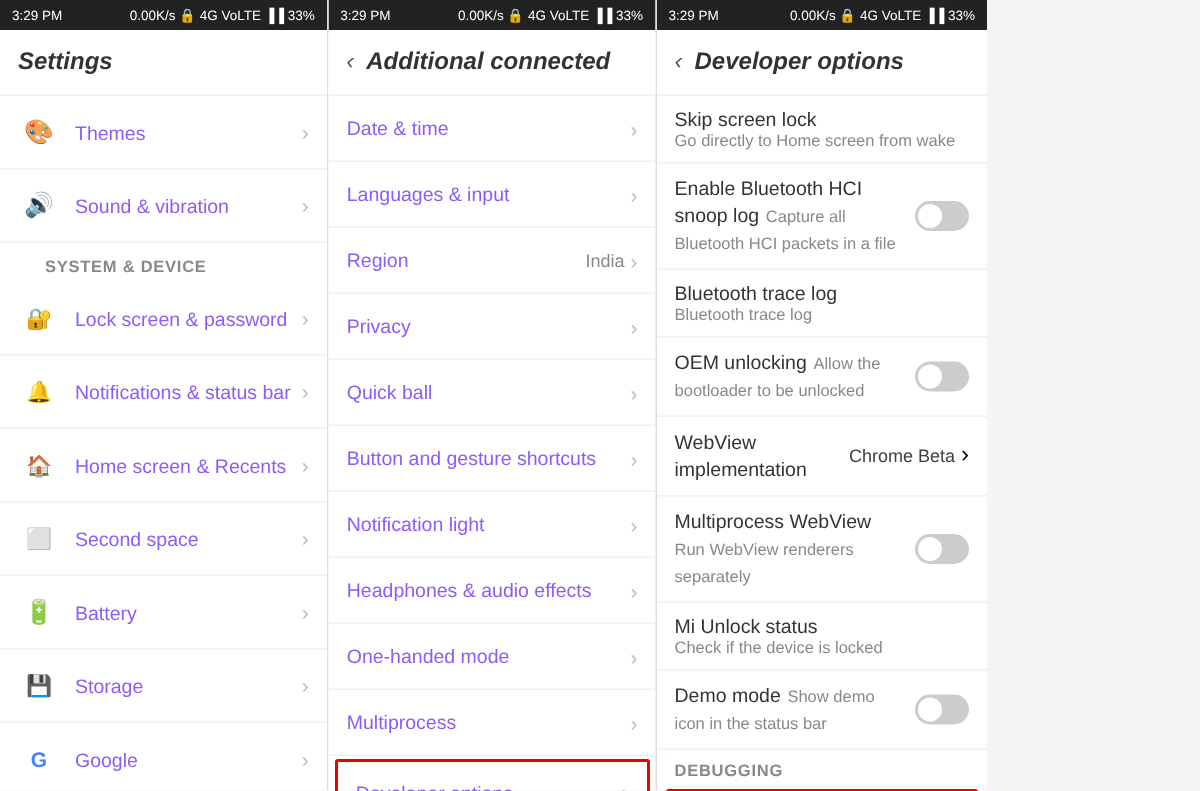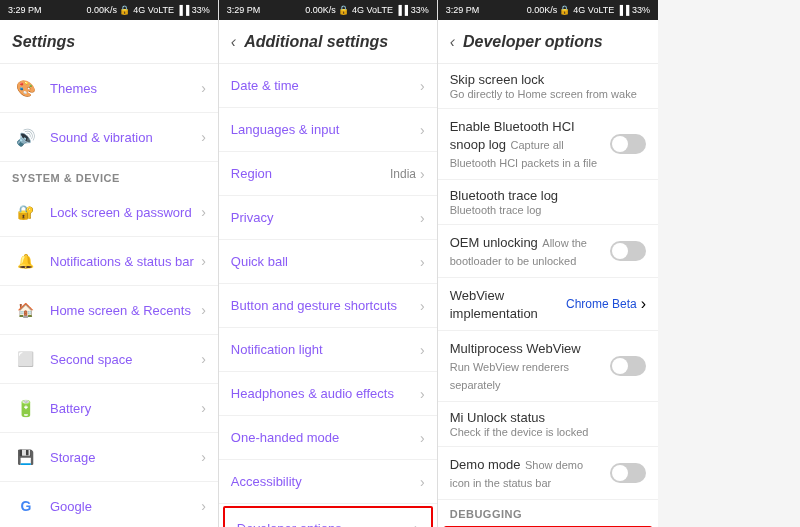--- a/index.html
+++ b/index.html
@@ -71,20 +71,21 @@
       overflow-x: hidden;
     }
 
     
     .section-label {
       font-size: 11px;
       color: #888;
       font-weight: bold;
       padding: 10px 12px 4px 12px;
       letter-spacing: 0.5px;
+      margin-left: 18px;
     }
 
     
     .menu-item {
       display: flex;
       align-items: center;
       padding: 10px 12px;
       border-bottom: 1px solid #f0f0f0;
       cursor: pointer;
       position: relative;
@@ -311,21 +312,21 @@
     </div>
   </div>
 
   <div class="panel">
     <div class="panel-status-bar">
       <span>3:29 PM</span>
       <span>0.00K/s 🔒 4G VoLTE ▐▐ 33%</span>
     </div>
     <div class="panel-header">
       <span class="back-arrow">‹</span>
-      <span class="title">Additional settings</span>
+      <span class="title">Additional connected</span>
     </div>
     <div class="panel-content">
 
       <div class="menu-item">
         <div class="item-text">
           <span class="item-label">Date &amp; time</span>
         </div>
         <span class="chevron">›</span>
       </div>
 
@@ -381,21 +382,21 @@
 
       <div class="menu-item">
         <div class="item-text">
           <span class="item-label">One-handed mode</span>
         </div>
         <span class="chevron">›</span>
       </div>
 
       <div class="menu-item">
         <div class="item-text">
-          <span class="item-label">Accessibility</span>
+          <span class="item-label">Multiprocess</span>
         </div>
         <span class="chevron">›</span>
       </div>
 
       <div class="menu-item highlighted">
         <div class="item-text">
           <span class="item-label">Developer options</span>
         </div>
         <span class="chevron">›</span>
       </div>
@@ -437,21 +438,21 @@
           <span class="dev-title">OEM unlocking</span>
           <span class="dev-sub">Allow the bootloader to be unlocked</span>
         </div>
         <div class="toggle"></div>
       </div>
 
       <div class="dev-item-row">
         <div class="dev-info">
           <span class="dev-title">WebView implementation</span>
         </div>
-        <span style="font-size:12px;color:#1d4ed8;">Chrome Beta</span>
+        <span style="font-size:12px;color:#404040;">Chrome Beta</span>
         <span class="chevron" style="margin-left:4px;">›</span>
       </div>
 
       <div class="dev-item-row">
         <div class="dev-info">
           <span class="dev-title">Multiprocess WebView</span>
           <span class="dev-sub">Run WebView renderers separately</span>
         </div>
         <div class="toggle"></div>
       </div>

